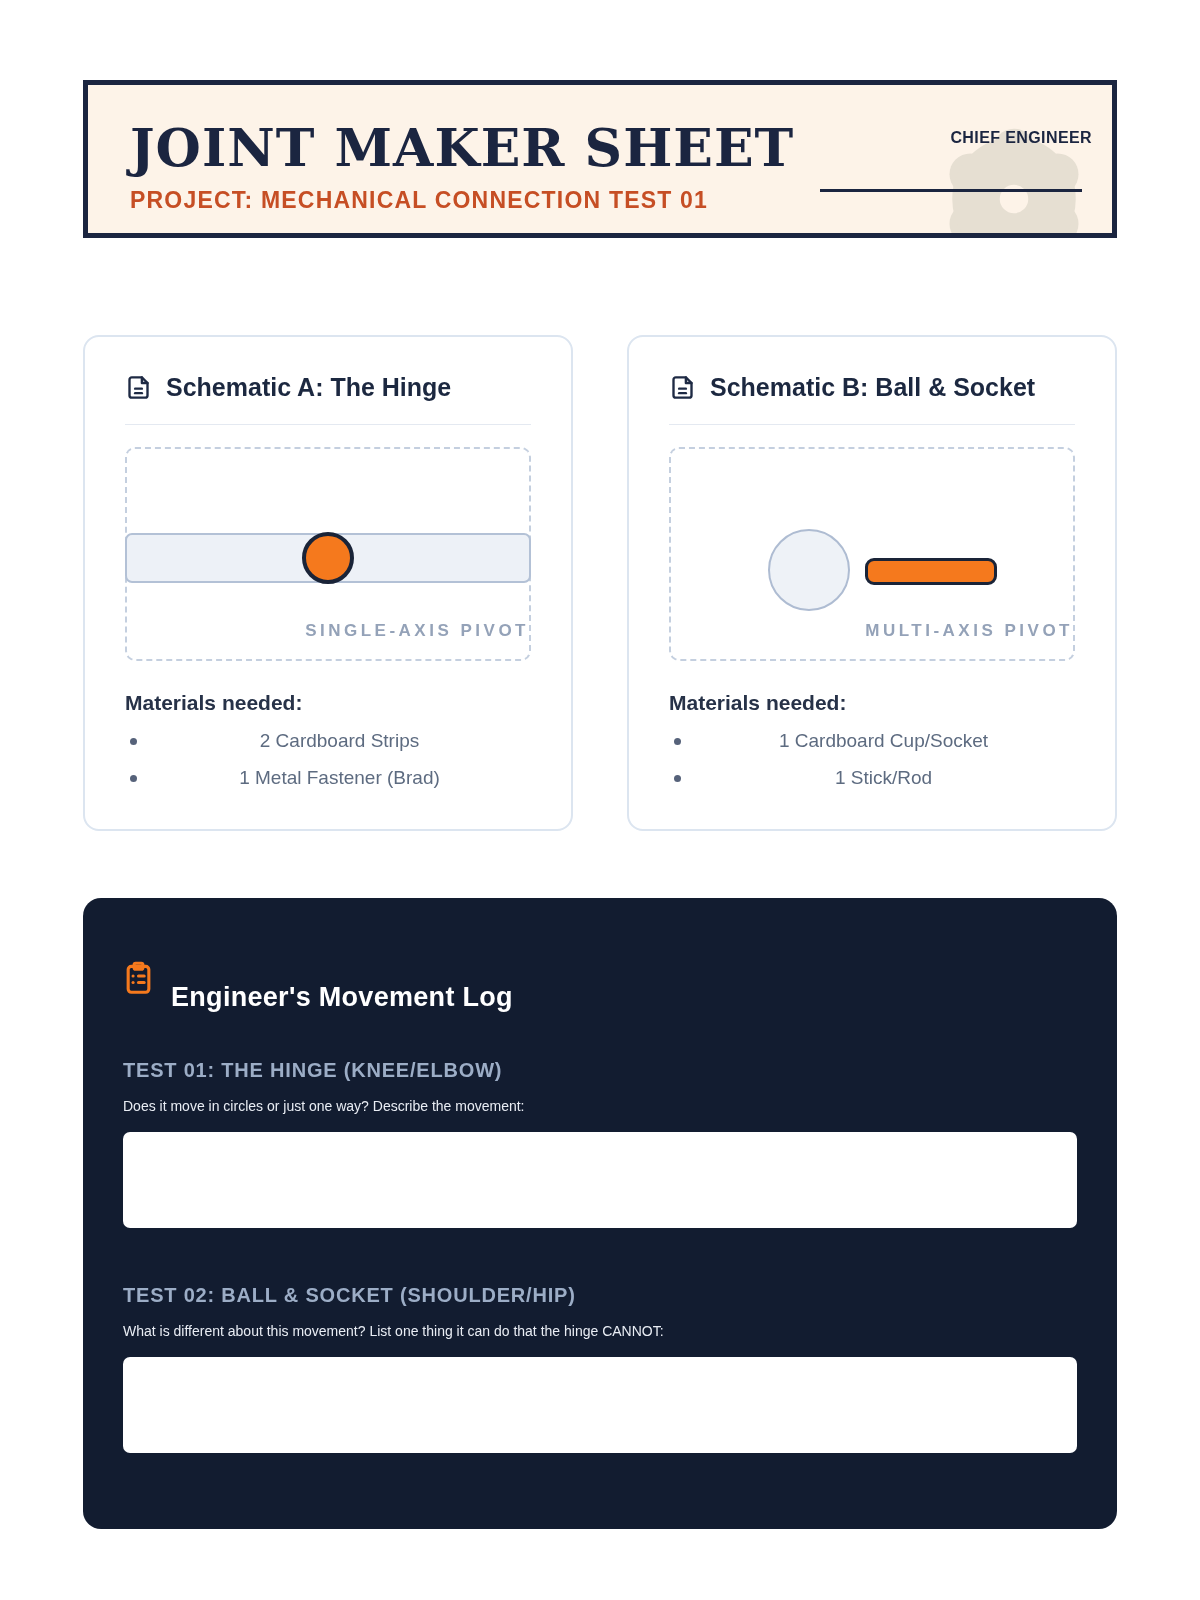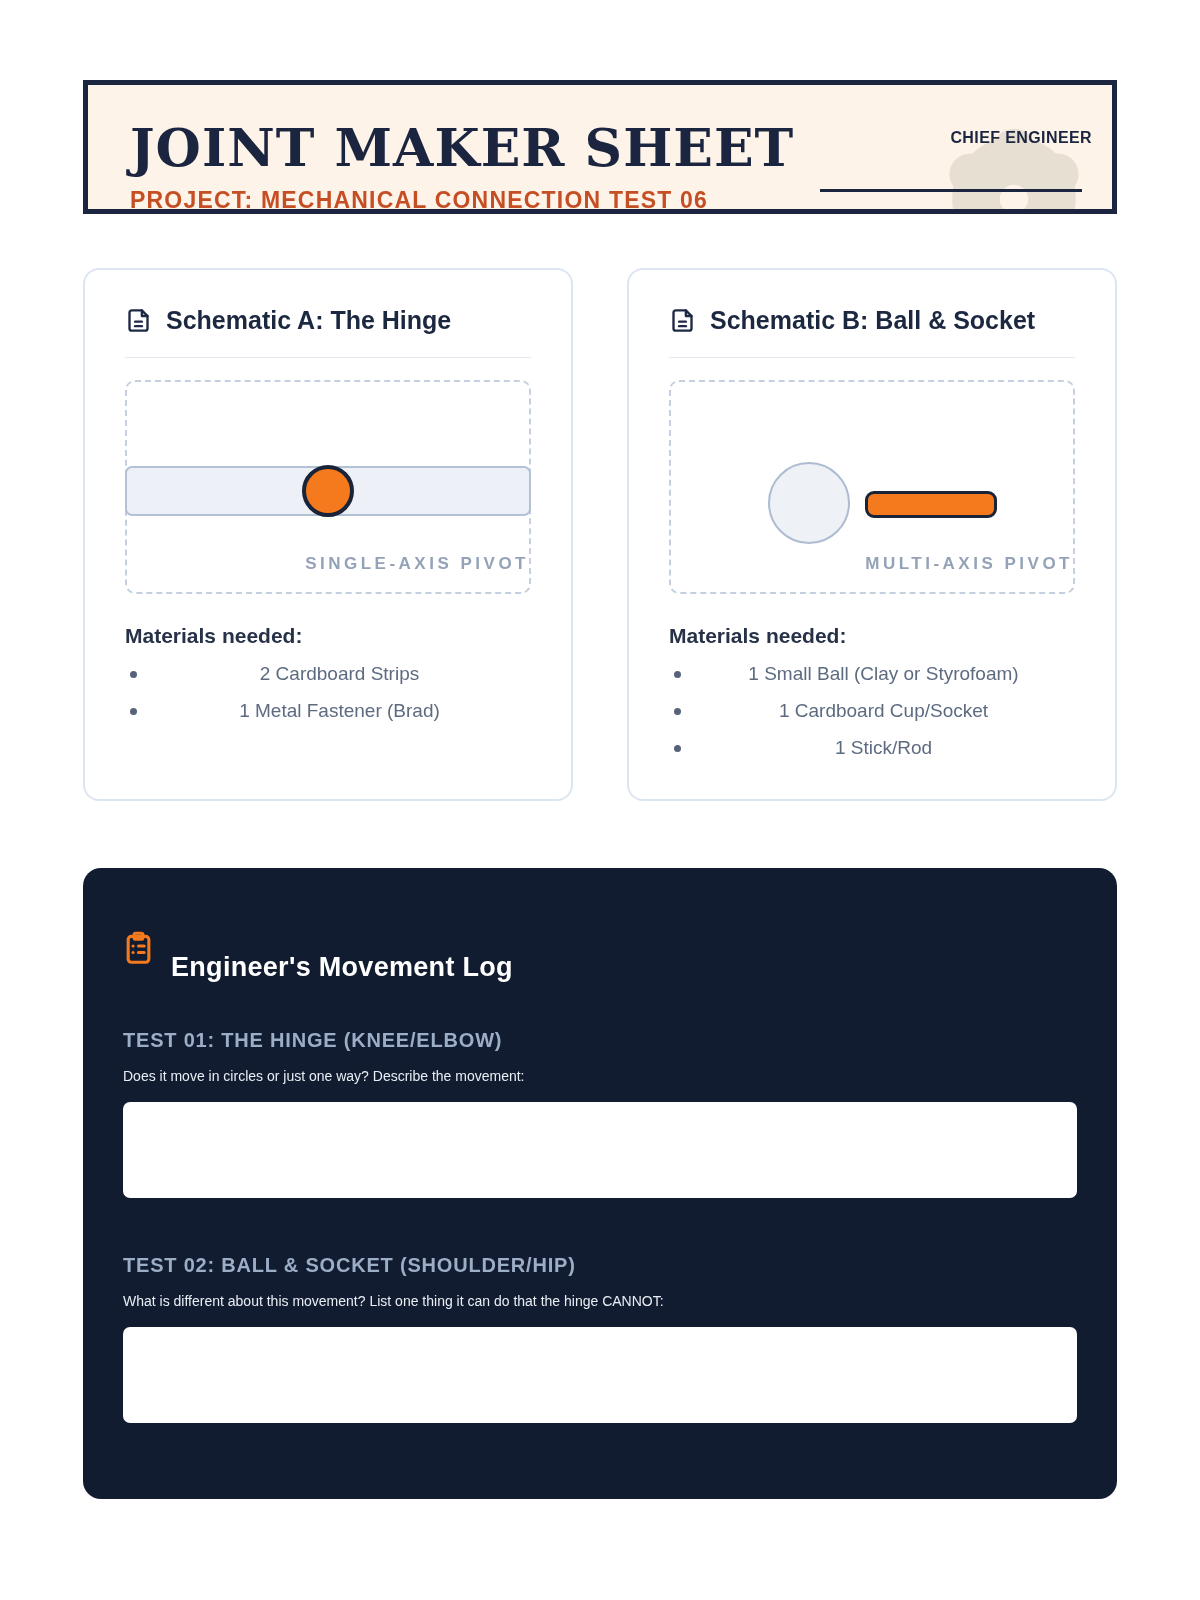--- a/index.html
+++ b/index.html
@@ -9,21 +9,21 @@
     font-family:"Liberation Sans", sans-serif;
     color:#1b2540;
   }
   .sheet { padding:80px 83px 55px; }
 
   
   .banner {
     position:relative;
     border:5px solid #1b2540;
     background:#fdf3e8;
-    height:134px;
+    height:158px;
     overflow:hidden;
   }
   .banner-left { padding:36px 0 0 42px; position:relative; z-index:2; }
   .banner-title {
     font-family:"DejaVu Serif", serif;
     font-weight:700;
     font-size:52px;
     line-height:1.04;
     letter-spacing:1px;
     color:#1b2540;
@@ -55,20 +55,21 @@
   }
 
   
   .cards { display:flex; gap:54px; margin-top:54px; align-items:stretch; }
   .card {
     flex:1;
     background:#ffffff;
     border:2px solid #dce5f0;
     border-radius:16px;
     padding:36px 40px 40px;
+    margin-top:43px;
   }
   .card-head { display:flex; align-items:center; gap:14px; }
   .card-head svg { width:27px; height:27px; flex:0 0 auto; }
   .card-title { font-size:25px; font-weight:700; color:#1c2840; }
   .card-divider { height:1px; background:#e4e9f1; margin-top:22px; }
 
   .diagram {
     margin-top:22px;
     position:relative;
     height:214px;
@@ -170,21 +171,21 @@
         <circle cx="80" cy="132" r="22"></circle>
         <circle cx="34.1" cy="106" r="22"></circle>
         <circle cx="34.1" cy="54" r="22"></circle>
         <circle cx="80" cy="28" r="22"></circle>
         <circle cx="125.9" cy="54" r="22"></circle>
       </g>
       <circle cx="80" cy="80" r="40" fill="none" stroke="#e6dfd2" stroke-width="50"></circle>
     </svg>
     <div class="banner-left">
       <div class="banner-title">JOINT MAKER SHEET</div>
-      <div class="banner-subtitle">PROJECT: MECHANICAL CONNECTION TEST 06</div>
+      <div class="banner-subtitle">PROJECT: MECHANICAL CONNECTION TEST 01</div>
     </div>
     <div class="role-label">CHIEF ENGINEER</div>
     <div class="role-line"></div>
   </div>
 
   <div class="cards">
 
     <div class="card">
       <div class="card-head">
         <svg viewBox="0 0 24 24" fill="none" stroke="#1e2a44" stroke-width="2.1" stroke-linecap="round" stroke-linejoin="round" aria-hidden="true">
@@ -219,21 +220,20 @@
         <span class="card-title">Schematic B: Ball &amp; Socket</span>
       </div>
       <div class="card-divider"></div>
       <div class="diagram">
         <div class="ball"></div>
         <div class="rod"></div>
         <div class="diagram-caption">MULTI-AXIS PIVOT</div>
       </div>
       <div class="materials-label">Materials needed:</div>
       <ul class="materials">
-        <li>1 Small Ball (Clay or Styrofoam)</li>
         <li>1 Cardboard Cup/Socket</li>
         <li>1 Stick/Rod</li>
       </ul>
     </div>
 
   </div>
 
   <div class="log">
     <div class="log-head">
       <svg viewBox="0 0 24 26" fill="none" stroke="#f5791d" stroke-width="2.4" stroke-linecap="round" stroke-linejoin="round" aria-hidden="true">

